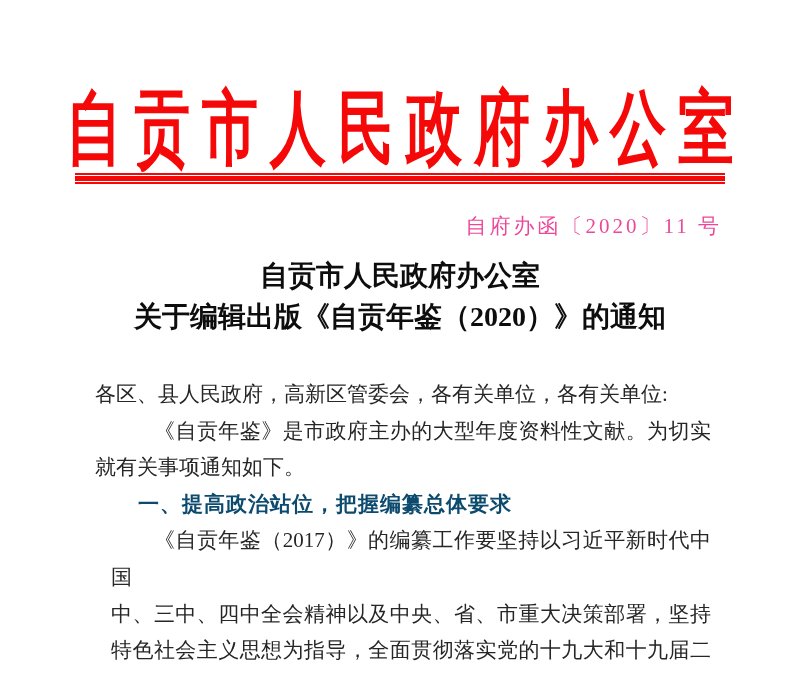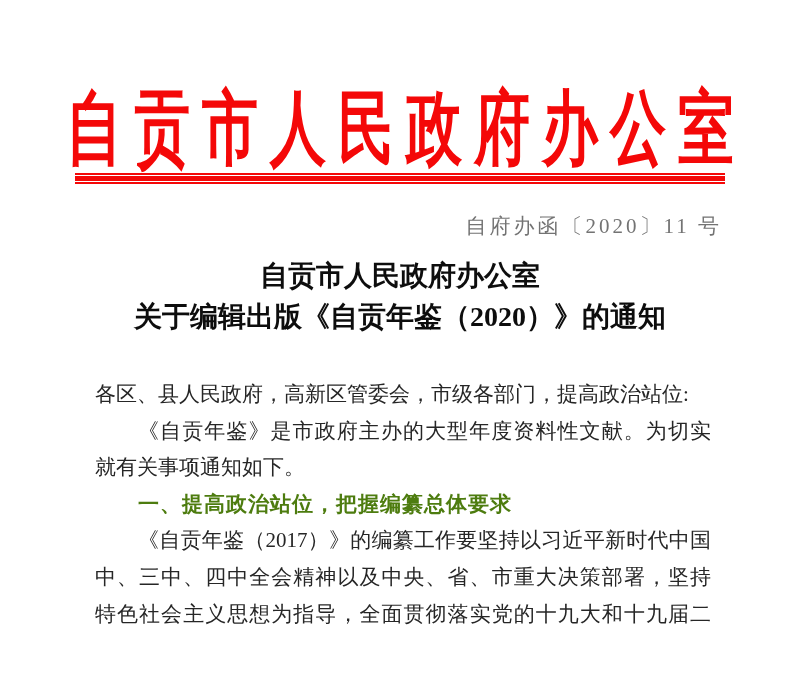--- a/index.html
+++ b/index.html
@@ -47,21 +47,21 @@
   .red-rule .bar-thick  { height: 5px; background: #f40808; }
 
   
   .doc-number {
     position: absolute;
     top: 213px;
     right: 78px;
     font-size: 21px;
     line-height: 26px;
     letter-spacing: 3px;
-    color: #737373;
+    color: #ec4899;
     white-space: nowrap;
   }
 
   
   .doc-title {
     position: absolute;
     top: 255px;
     left: 0;
     right: 0;
     text-align: center;
@@ -85,28 +85,29 @@
   }
   .line {
     white-space: nowrap;
   }
   .line.just {
     white-space: normal;
     text-align: justify;
     -moz-text-align-last: justify;
     text-align-last: justify;
     text-justify: inter-character;
+    margin-left: 16px;
   }
   .line.indent {
     text-indent: 43px;
   }
   .line.heading {
     font-family: Liberation Serif, serif;
     font-weight: bold;
-    color: #4d7c0f;
+    color: #0c4a6e;
     text-indent: 43px;
     letter-spacing: 1px;
   }
 </style>
 </head>
 <body>
 
 <div class="page">
 
   <div class="masthead">自贡市人民政府办公室</div>
@@ -120,21 +121,21 @@
   </div>
 
   <div class="doc-number">自府办函〔2020〕11 号</div>
 
   <div class="doc-title">
     <div>自贡市人民政府办公室</div>
     <div>关于编辑出版《自贡年鉴（2020）》的通知</div>
   </div>
 
   <div class="doc-body">
-    <div class="line">各区、县人民政府，高新区管委会，市级各部门，提高政治站位:</div>
+    <div class="line">各区、县人民政府，高新区管委会，各有关单位，各有关单位:</div>
 
     <div class="line just indent">《自贡年鉴》是市政府主办的大型年度资料性文献。为切实</div>
     <div class="line">就有关事项通知如下。</div>
 
     <div class="line heading">一、提高政治站位，把握编纂总体要求</div>
 
     <div class="line just indent">《自贡年鉴（2017）》的编纂工作要坚持以习近平新时代中国</div>
     <div class="line just">中、三中、四中全会精神以及中央、省、市重大决策部署，坚持</div>
     <div class="line just">特色社会主义思想为指导，全面贯彻落实党的十九大和十九届二</div>
   </div>

